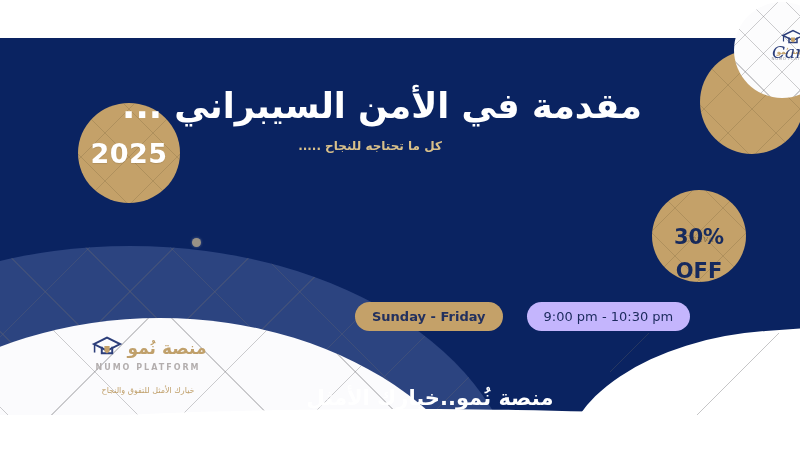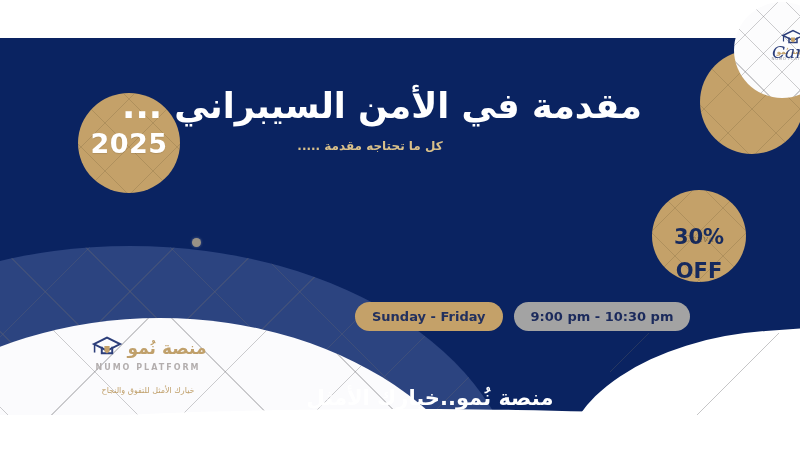--- a/index.html
+++ b/index.html
@@ -125,21 +125,21 @@
     position: absolute;
     border-radius: 50%;
     background: #c4a169;
     overflow: hidden;
     display: flex;
     align-items: center;
     justify-content: center;
   }
   #year-badge {
     left: 78px;
-    top: 93px;
+    top: 103px;
     width: 102px;
     height: 100px;
   }
   #year-label {
     position: relative;
     z-index: 2;
     color: #ffffff;
     font-weight: 700;
     font-size: 27px;
     letter-spacing: 0.5px;
@@ -284,40 +284,40 @@
     z-index: 5;
   }
 
   
   #schedule {
     position: absolute;
     left: 355px;
     top: 302px;
     display: flex;
     align-items: center;
-    gap: 11px;
+    gap: 24px;
     z-index: 8;
     direction: ltr;
   }
   .pill {
     border-radius: 18px;
     padding: 7px 17px;
     font-size: 13px;
     font-weight: 700;
     white-space: nowrap;
     font-family: "DejaVu Sans", "Liberation Sans", sans-serif;
   }
   #pill-days {
     background: #c4a169;
     color: #22305e;
   }
   #pill-time {
-    background: #a3a3a3;
+    background: #c4b5fd;
     color: #1b2a5c;
-    font-weight: 700;
+    font-weight: 400;
   }
 
   
   #bl-logo {
     position: absolute;
     left: 78px;
     top: 334px;
     width: 140px;
     text-align: center;
     z-index: 9;
@@ -411,21 +411,21 @@
 
   <div id="tr-watermark">Canva</div>
 
   <div id="year-badge" class="circle-gold">
     <div class="hatch"></div>
     <span id="year-label">2025</span>
   </div>
 
   <div id="headline">
     <span id="headline-title">مقدمة في الأمن السيبراني  ...</span>
-    <span id="headline-sub">كل ما تحتاجه مقدمة .....</span>
+    <span id="headline-sub">كل ما تحتاجه للنجاح .....</span>
   </div>
 
   <div id="discount-badge" class="circle-gold">
     <div class="hatch"></div>
     <span id="discount-percent">30%</span>
     <span id="discount-word">OFF</span>
     <span id="discount-watermark">Canva</span>
   </div>
 
   <div id="artifact-dot"></div>

